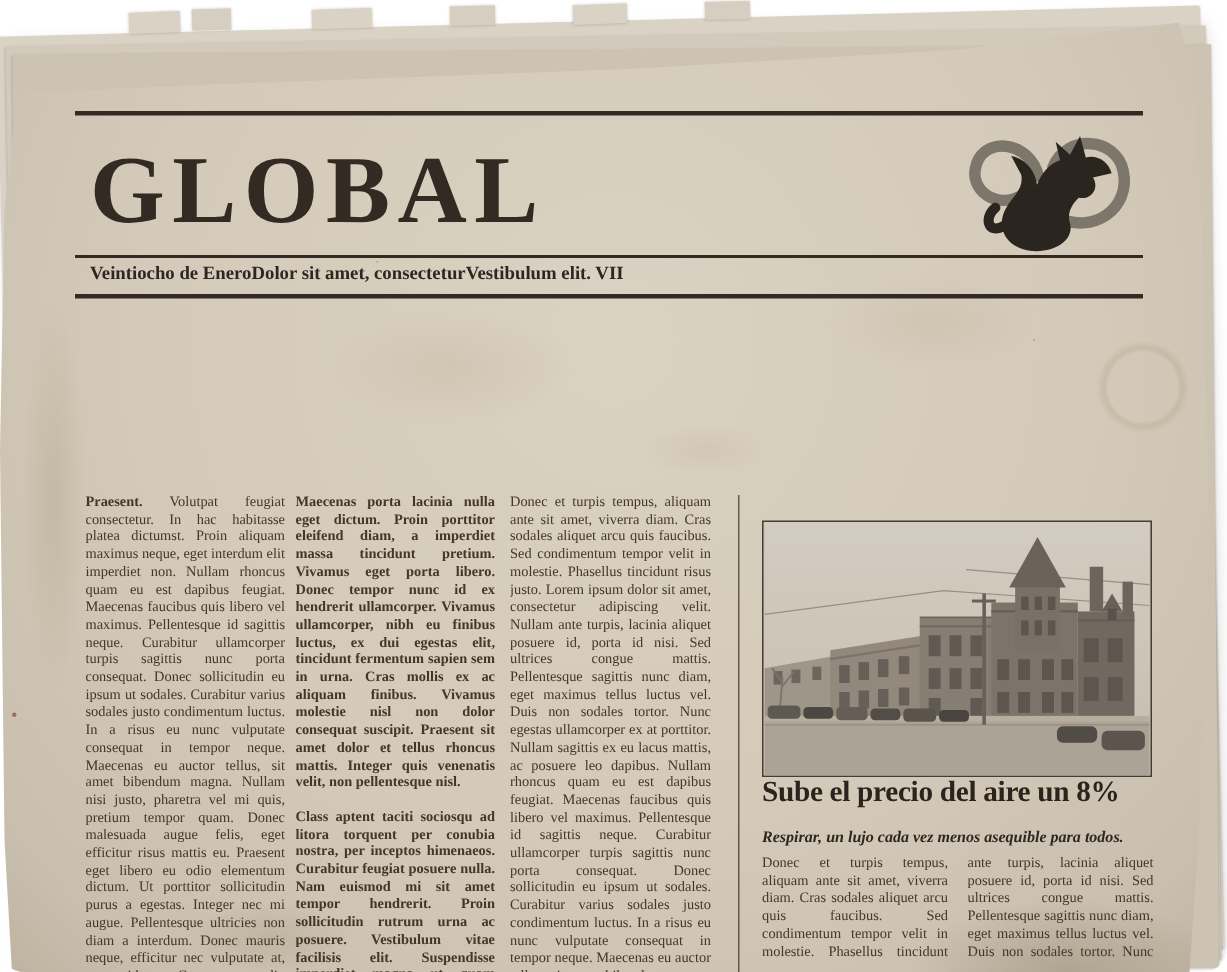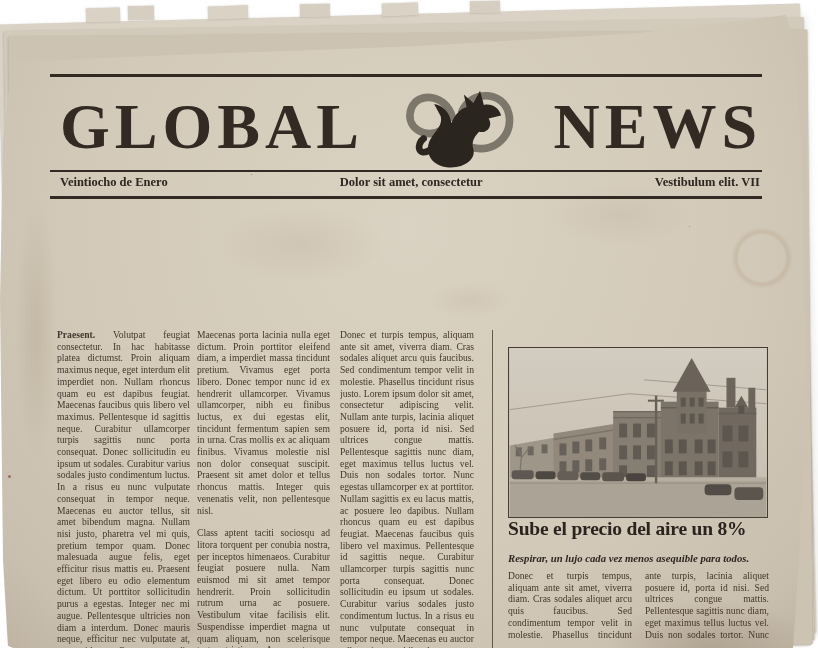--- a/index.html
+++ b/index.html
@@ -36,28 +36,28 @@
   .speck { position:absolute; width:3px; height:3px; border-radius:50%; background:#8a4a3a; opacity:.7;
     box-shadow: 52px 130px 0 -1px #6b5a42, 242px -302px 0 -1px #7a6a50, 680px -250px 0 -1px #7a6a50,
                 150px -560px 0 0 #9a8a70, 560px 20px 0 -1px #6b5a42; }
 
   
   .rule { position:absolute; background:#332a24; }
   .masthead { position:absolute; left:60px; top:84px; width:702px; height:86px;
     display:flex; align-items:center; justify-content:space-between; }
   .mast-word { font-weight:bold; font-size:64px; letter-spacing:5px; color:#332a24; line-height:1; }
   .dateline { position:absolute; left:60px; top:175px; width:700px; display:flex;
-    justify-content:space-between; font-weight:bold; font-size:12.5px; color:#2e2620; }
+    font-weight:bold; font-size:12.5px; color:#2e2620; }
 
   
   .bodycol { position:absolute; top:329px; bottom:0; overflow:hidden;
     font-size:9.6px; line-height:11.7px; color:#44362c; text-align:justify; }
   .bodycol p { margin-bottom:11px; }
   .col1 { left:57px;  width:133px; }
-  .col2 { left:197px; width:133px; }
+  .col2 { left:197px; width:133px;font-weight:bold; }
   .col3 { left:340px; width:134px; }
   .v-divider { position:absolute; left:492px; top:330px; bottom:0; width:1px; background:rgba(62,50,41,.75); }
 
   
   .feature { position:absolute; left:508px; top:347px; width:262px; }
   .photo-frame { width:260px; height:171px; border:1px solid #463c33; background:#c9c2b4; }
   .photo-frame svg { display:block; width:100%; height:100%; }
   .headline { margin-top:0; font-weight:bold; font-size:19.5px; letter-spacing:-0.2px;
     color:#2b231d; white-space:nowrap; }
   .subheadline { margin-top:12px; font-weight:bold; font-style:italic; font-size:10.7px; color:#2e2620; }
@@ -88,21 +88,20 @@
     <div class="masthead">
       <span class="mast-word">GLOBAL</span>
       <span style="display:inline-block; width:126px; height:88px;">
         <svg viewBox="0 0 130 92" width="126" height="88">
           <path d="M58,36 C52,12 22,8 15,27 C8,46 30,60 47,49" fill="none" stroke="#7d766a" stroke-width="8" stroke-linecap="round"></path>
           <path d="M68,30 C78,6 112,9 117,32 C123,58 96,78 70,64" fill="none" stroke="#7d766a" stroke-width="8" stroke-linecap="round"></path>
           <path d="M52,88 C36,86 28,72 35,59 C40,50 48,45 46,35 L39,22 C48,23 56,32 57,42 C60,34 66,27 73,25 L70,12 L80,21 L87,8 L91,23 C99,21 107,26 109,34 L96,37 C101,45 94,53 86,51 C80,57 78,63 80,69 C83,80 70,90 52,88 Z" fill="#2b2520"></path>
           <path d="M35,70 C22,78 20,64 28,58" fill="none" stroke="#2b2520" stroke-width="7" stroke-linecap="round"></path>
         </svg>
       </span>
-      <span class="mast-word">NEWS</span>
     </div>
 
     <div class="rule" style="left:50px; top:170px; width:712px; height:2px;"></div>
     <div class="dateline">
       <span>Veintiocho de Enero</span>
       <span>Dolor sit amet, consectetur</span>
       <span>Vestibulum elit. VII</span>
     </div>
     <div class="rule" style="left:50px; top:196px; width:712px; height:3px;"></div>
 

